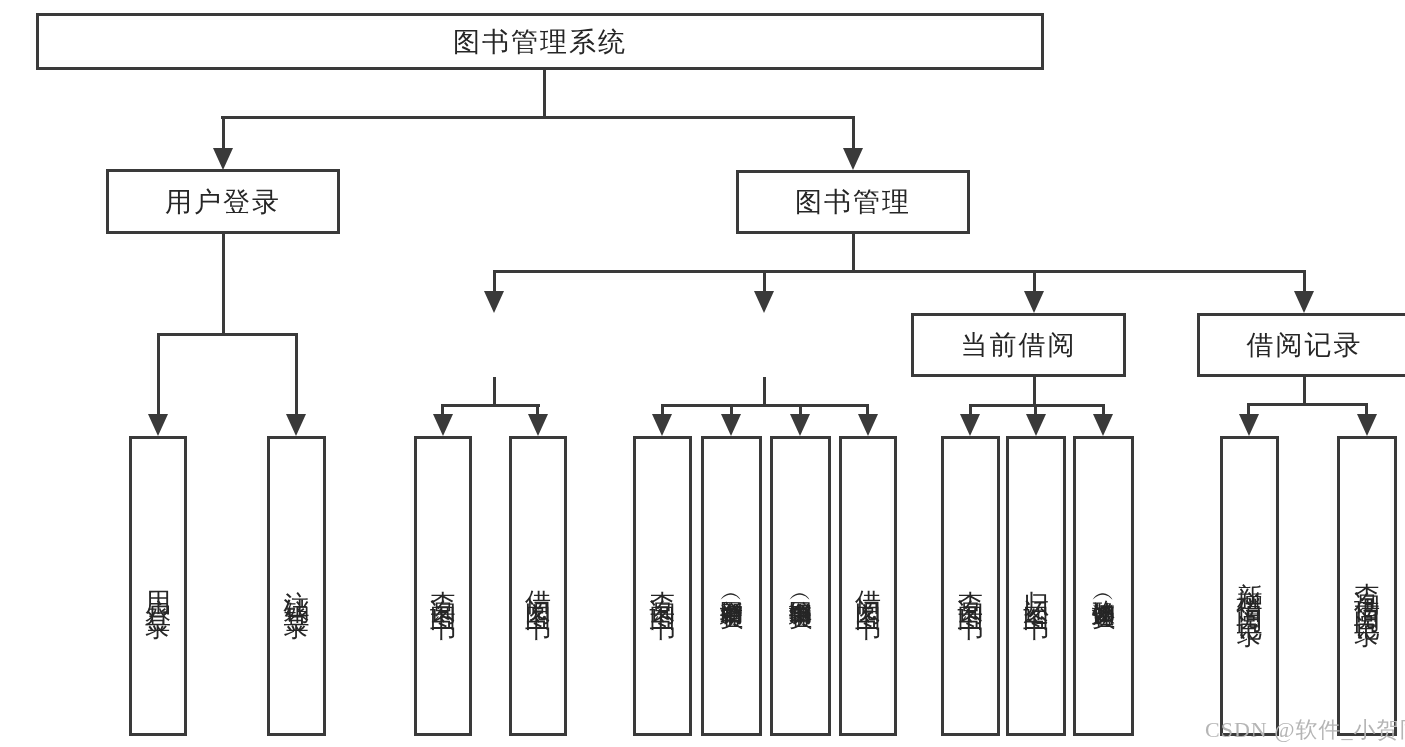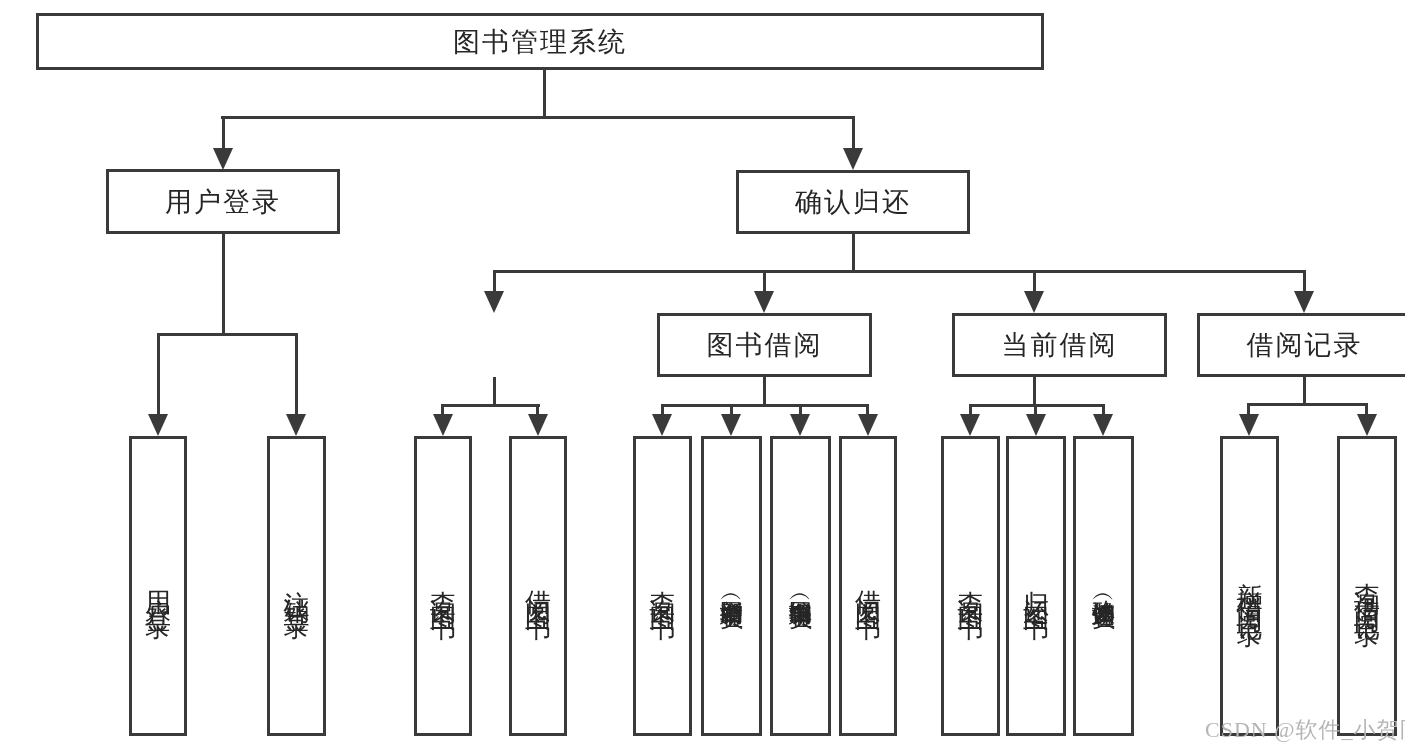--- a/index.html
+++ b/index.html
@@ -51,45 +51,42 @@
   <div class="hline" style="left:197px;top:116px;width:634px"></div>
   <div class="vline" style="left:198px;top:116px;height:34px"></div>
   <div class="arrow" style="left:189px;top:148px"></div>
   <div class="vline" style="left:828px;top:116px;height:34px"></div>
   <div class="arrow" style="left:819px;top:148px"></div>
 
   <div class="box hbox" style="left:82px;top:169px;width:234px;height:65px">
     <span>用户登录</span>
   </div>
   <div class="box hbox" style="left:712px;top:170px;width:234px;height:64px">
-    <span>确认归还</span>
+    <span>图书管理</span>
   </div>
 
   <div class="vline" style="left:198px;top:234px;height:102px"></div>
   <div class="hline" style="left:133px;top:333px;width:141px"></div>
   <div class="vline" style="left:133px;top:333px;height:82px"></div>
   <div class="arrow" style="left:124px;top:414px"></div>
   <div class="vline" style="left:271px;top:333px;height:82px"></div>
   <div class="arrow" style="left:262px;top:414px"></div>
 
   <div class="vline" style="left:828px;top:234px;height:39px"></div>
   <div class="hline" style="left:469px;top:270px;width:813px"></div>
   <div class="vline" style="left:469px;top:270px;height:23px"></div>
   <div class="arrow" style="left:460px;top:291px"></div>
   <div class="vline" style="left:739px;top:270px;height:23px"></div>
   <div class="arrow" style="left:730px;top:291px"></div>
   <div class="vline" style="left:1009px;top:270px;height:23px"></div>
   <div class="arrow" style="left:1000px;top:291px"></div>
   <div class="vline" style="left:1279px;top:270px;height:23px"></div>
   <div class="arrow" style="left:1270px;top:291px"></div>
 
-  <div class="box hbox" style="left:633px;top:313px;width:215px;height:64px">
-    <span>图书借阅</span>
-  </div>
-  <div class="box hbox" style="left:928px;top:313px;width:215px;height:64px">
+  <div class="box hbox" style="left:887px;top:313px;width:215px;height:64px">
     <span>当前借阅</span>
   </div>
   <div class="box hbox" style="left:1173px;top:313px;width:215px;height:64px">
     <span>借阅记录</span>
   </div>
 
   <div class="vline" style="left:469px;top:377px;height:30px"></div>
   <div class="hline" style="left:417px;top:404px;width:99px"></div>
   <div class="vline" style="left:417px;top:404px;height:12px"></div>
   <div class="arrow" style="left:409px;top:414px"></div>

